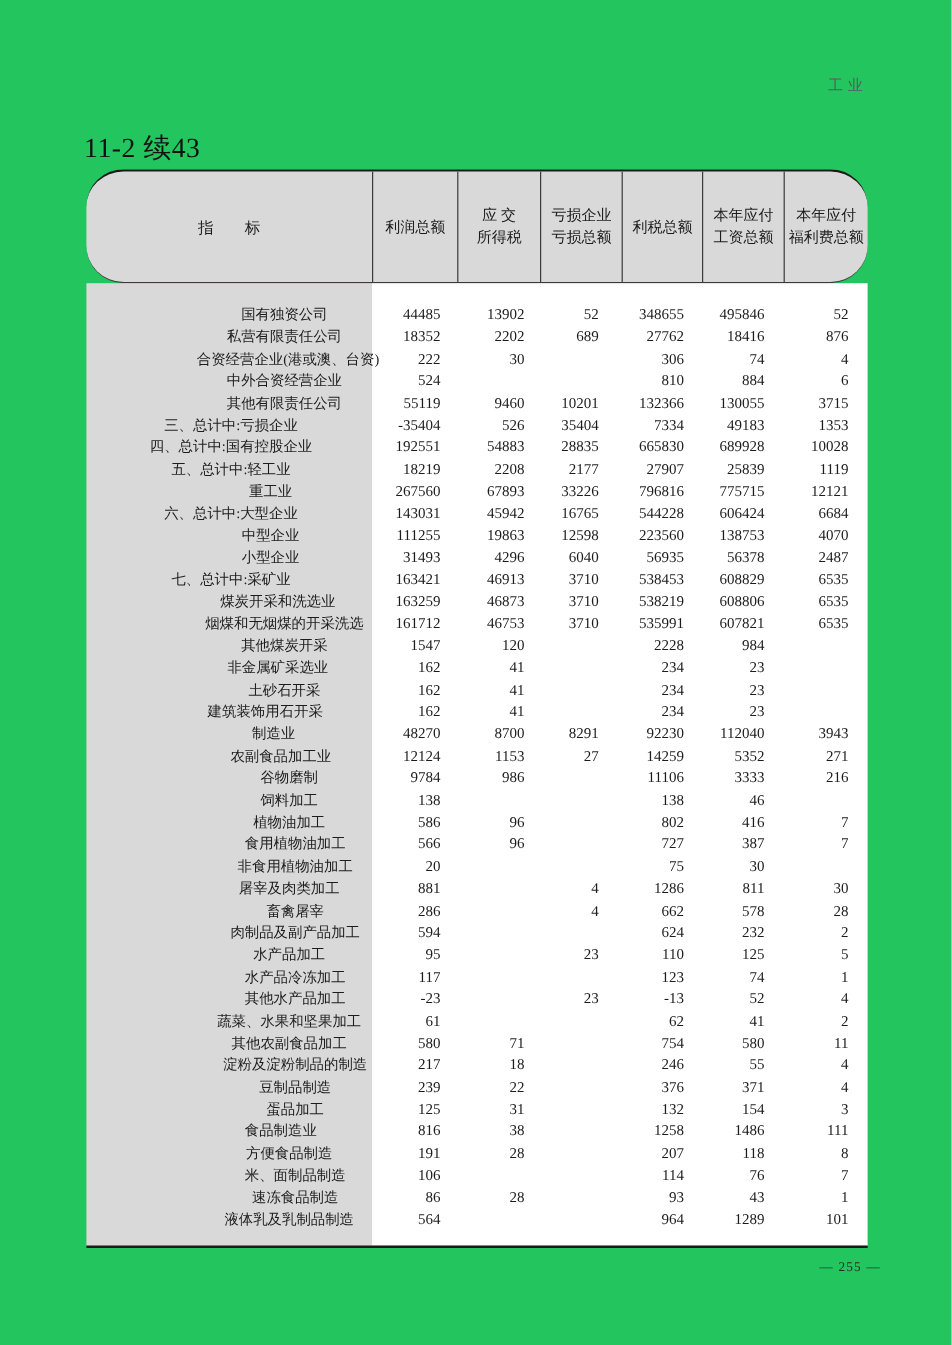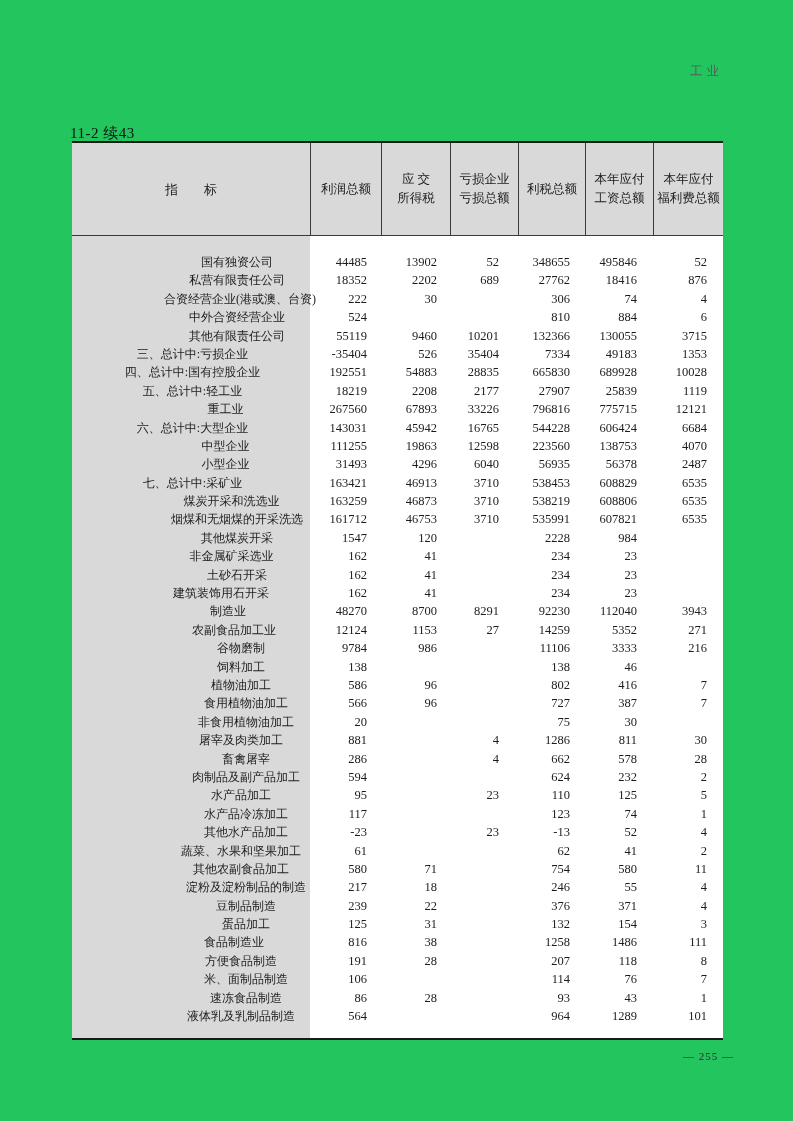--- a/index.html
+++ b/index.html
@@ -4,26 +4,26 @@
 <style>
   html,body{margin:0;padding:0;background:#e8e8e8;}
   .page{
     position:relative;width:793px;height:1121px;margin:0 auto;background:#22c55e;
     font-family:"Liberation Serif","DejaVu Serif",serif;color:#1c1c1c;overflow:hidden;
   }
   .corner-label{
     position:absolute;top:63px;right:70px;font-size:12.5px;color:#5a5a5a;letter-spacing:4px;
   }
   .page-title{
-    position:absolute;left:70px;top:124px;font-size:15px;color:#111;letter-spacing:0.5px;
+    position:absolute;left:70px;top:108px;font-size:23px;color:#111;letter-spacing:0.5px;
   }
   .sheet{position:absolute;left:72px;top:141px;width:651px;}
   .thead{
     display:flex;height:95px;background:#d9d9d9;box-sizing:border-box;
-    border-top:2.5px solid #1a1a1a;border-bottom:1px solid #3a3a3a;
+    border-top:2.5px solid #1a1a1a;border-bottom:1px solid #3a3a3a;border-radius:31px;
   }
   .hc{
     box-sizing:border-box;display:flex;flex-direction:column;justify-content:center;align-items:center;
     font-size:12.5px;line-height:19px;white-space:nowrap;
   }
   .hc.lab{width:238px;font-size:13px;}
   .hc.num{border-left:1px solid #3a3a3a;}
   .w1{width:71px}.w2{width:69px}.w3{width:68px}.w4{width:67px}.w5{width:68px}.w6{width:70px}
   .tbody{
     box-sizing:border-box;height:804px;padding-top:17px;

